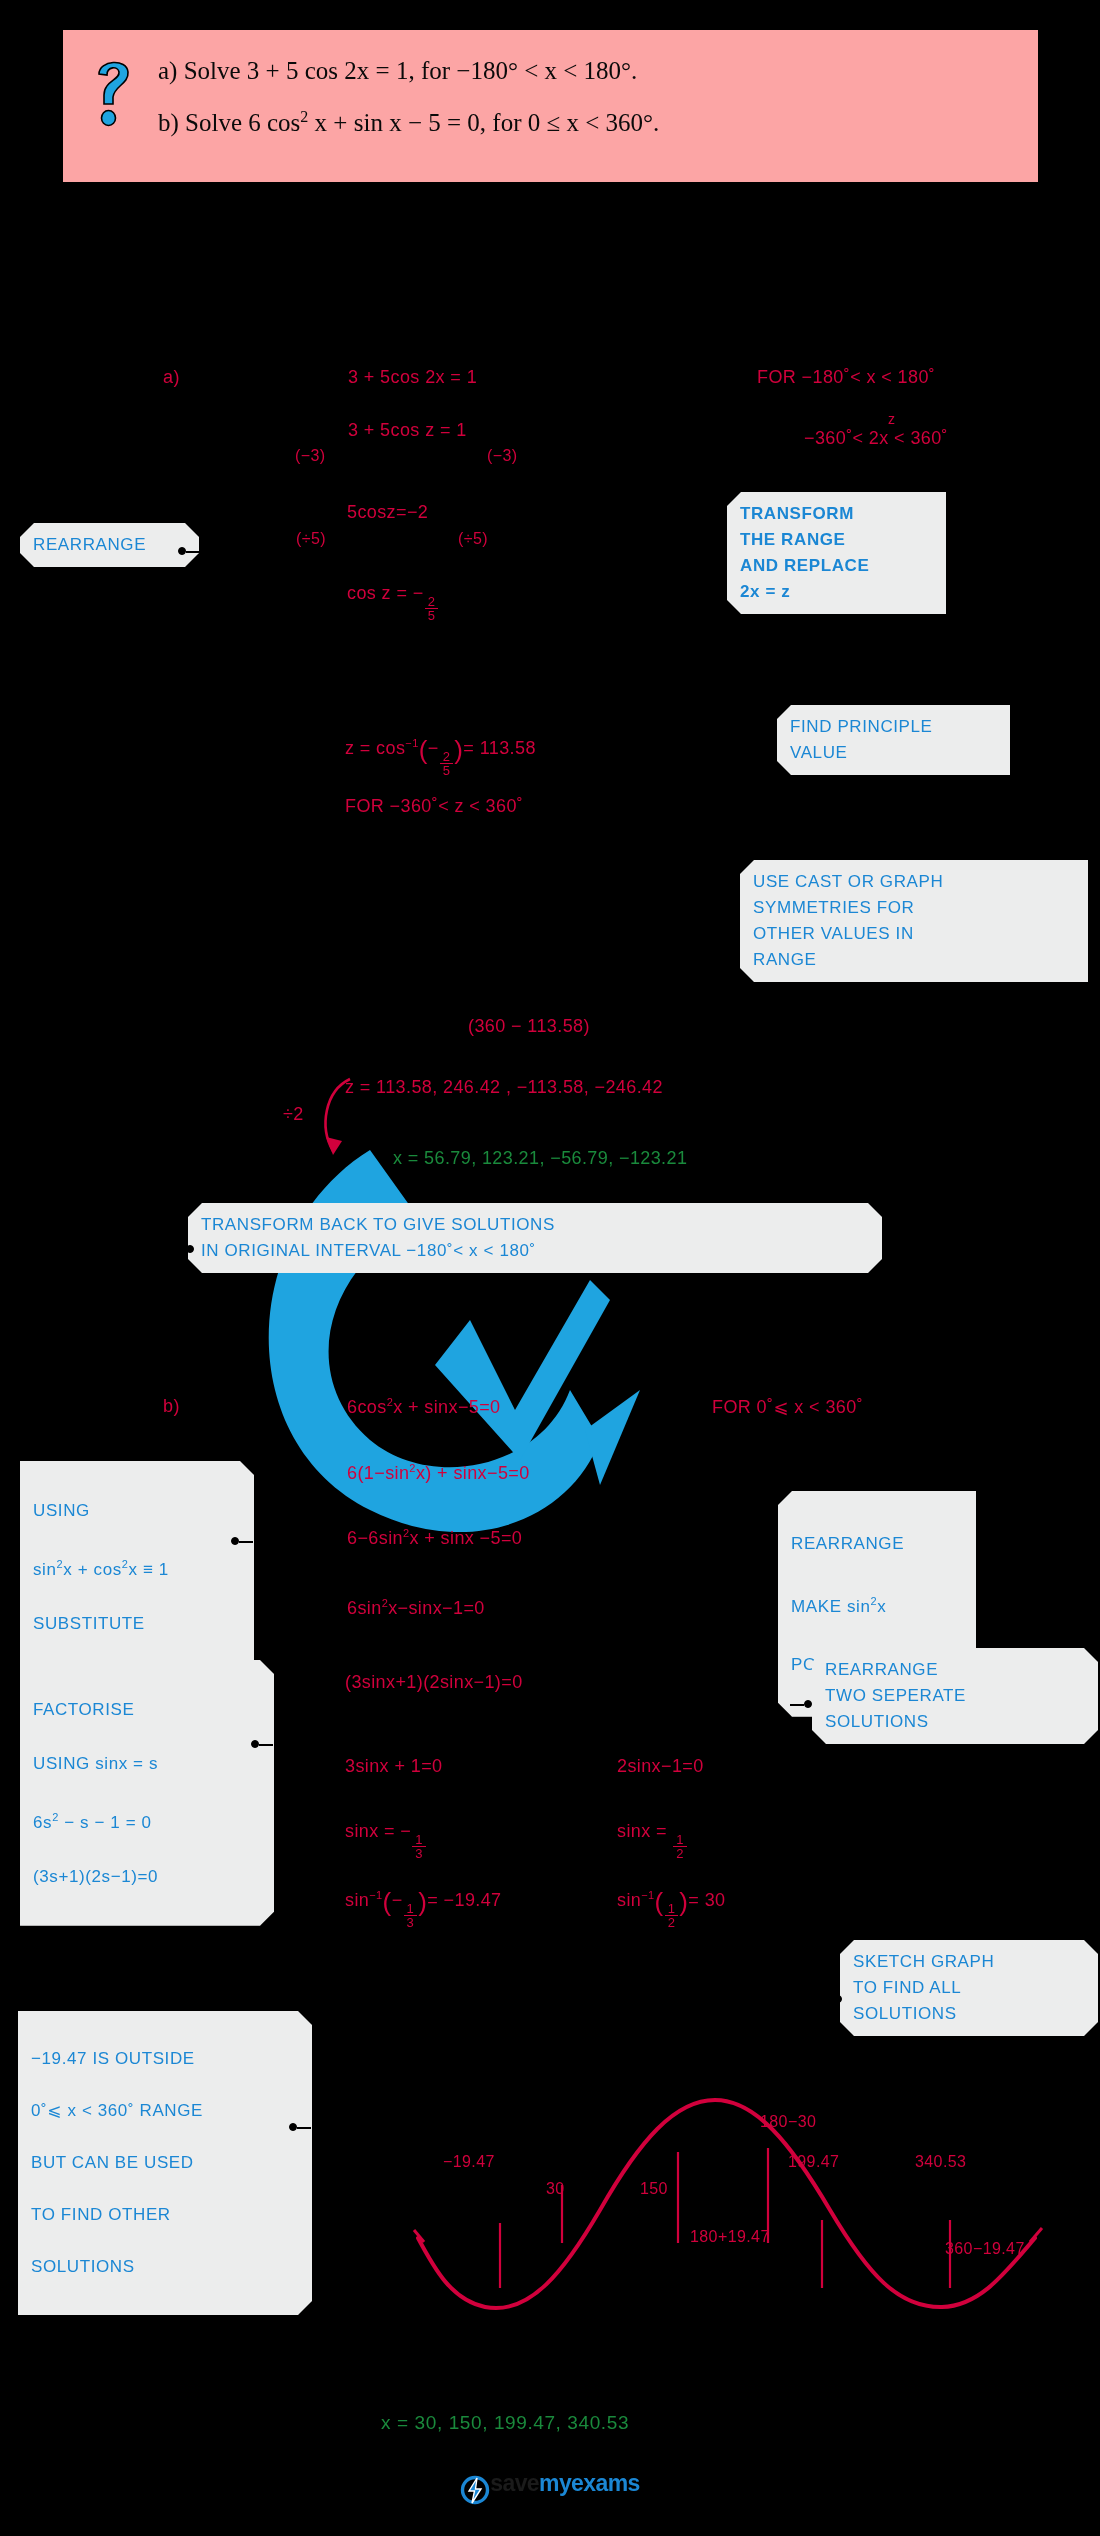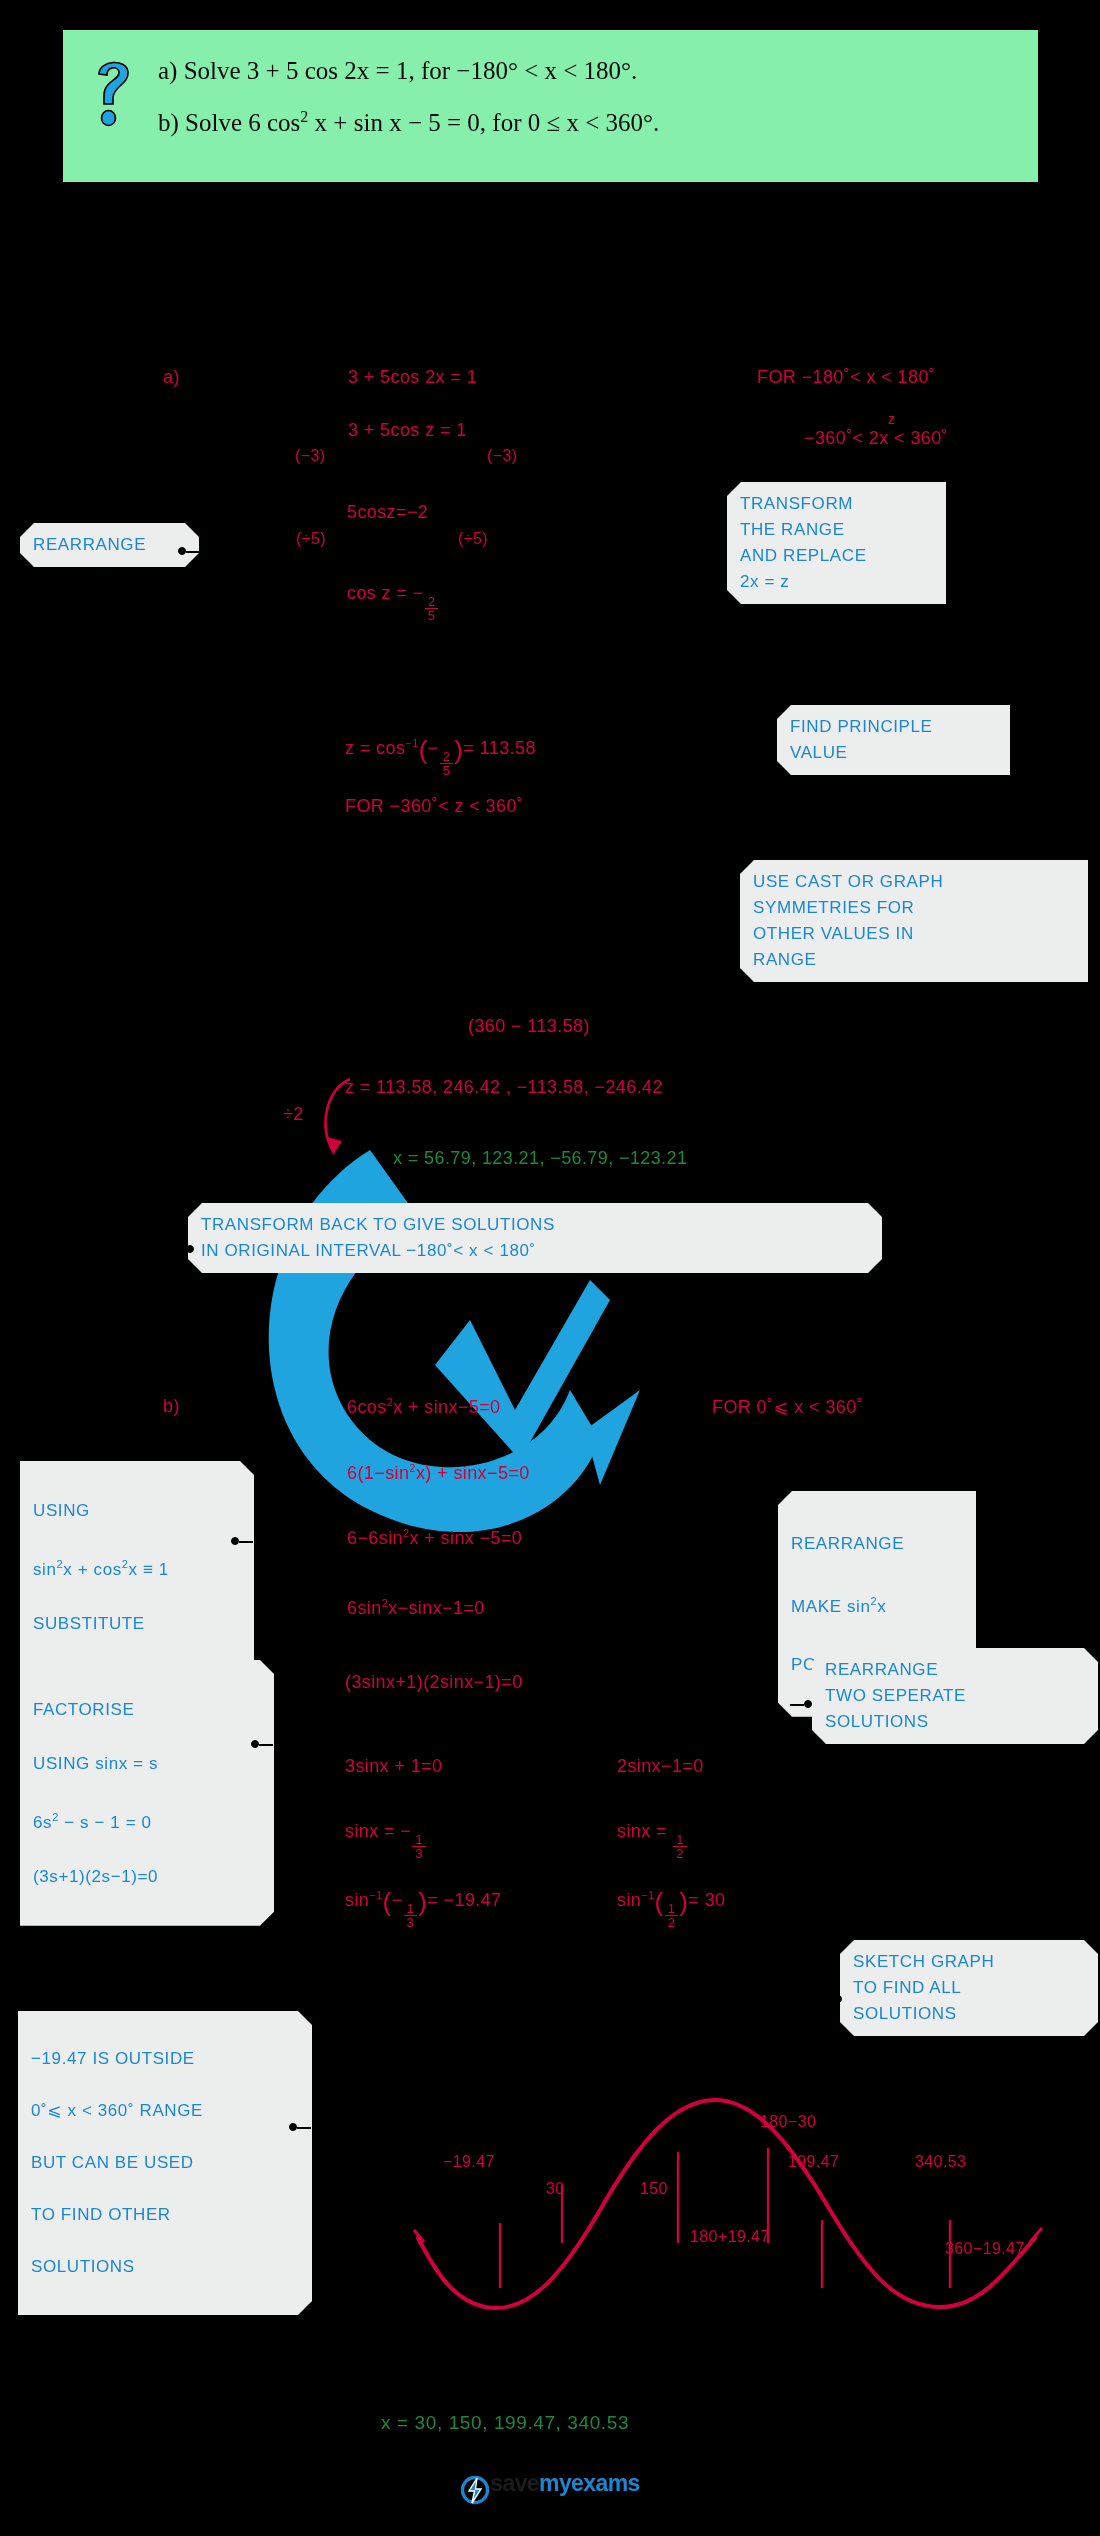--- a/index.html
+++ b/index.html
@@ -1,21 +1,21 @@
 <!DOCTYPE html>
 <html><head>
 <meta charset="utf-8">
 <style>
   html,body{margin:0;padding:0;background:#000;}
   body{width:1100px;height:2536px;position:relative;overflow:hidden;
        font-family:"Liberation Sans",sans-serif;}
   .abs{position:absolute;}
 
   
-  #question-panel{left:63px;top:30px;width:975px;height:152px;background:#86efac;}
+  #question-panel{left:63px;top:30px;width:975px;height:152px;background:#fca5a5;}
   #question-mark{position:absolute;left:24px;top:22px;width:50px;height:80px;}
   .q-lines{position:absolute;left:95px;top:18px;right:10px;
            font-family:"Liberation Serif",serif;color:#0a0a0a;font-size:25px;line-height:46px;}
   .q-lines sup{font-size:16px;vertical-align:super;}
 
   
   .work{color:#d1003c;font-size:18px;letter-spacing:.4px;white-space:nowrap;}
   .work.green{color:#1a8a3c;margin-left:48px;}
   .work.small{font-size:16px;}
   .work sup{font-size:11px;vertical-align:super;}
@@ -109,21 +109,21 @@
   <path d="M16 80 L9 62 L25 66 Z" fill="#d1003c"></path>
 </svg>
 <div class="abs work green" style="left:345px;top:1148px;">x = 56.79,  123.21,  −56.79,  −123.21</div>
 
 <div class="abs note clip-both" style="left:20px;top:523px;width:153px;">REARRANGE</div>
 <div class="pin abs right" style="left:178px;top:547px;">
     <span class="dot"></span>
     <span class="stem"></span>
   </div>
 
-<div class="abs note clip-l" style="left:727px;top:482px;width:193px;">TRANSFORM
+<div class="abs note clip-l" style="left:727px;top:492px;width:193px;font-weight:bold;">TRANSFORM
 THE   RANGE
 AND   REPLACE
 2x = z</div>
 <div class="pin abs left" style="left:704px;top:557px;">
     <span class="stem"></span>
     <span class="dot"></span>
   </div>
 
 <div class="abs note clip-l" style="left:777px;top:705px;width:207px;">FIND   PRINCIPLE
 VALUE</div>

